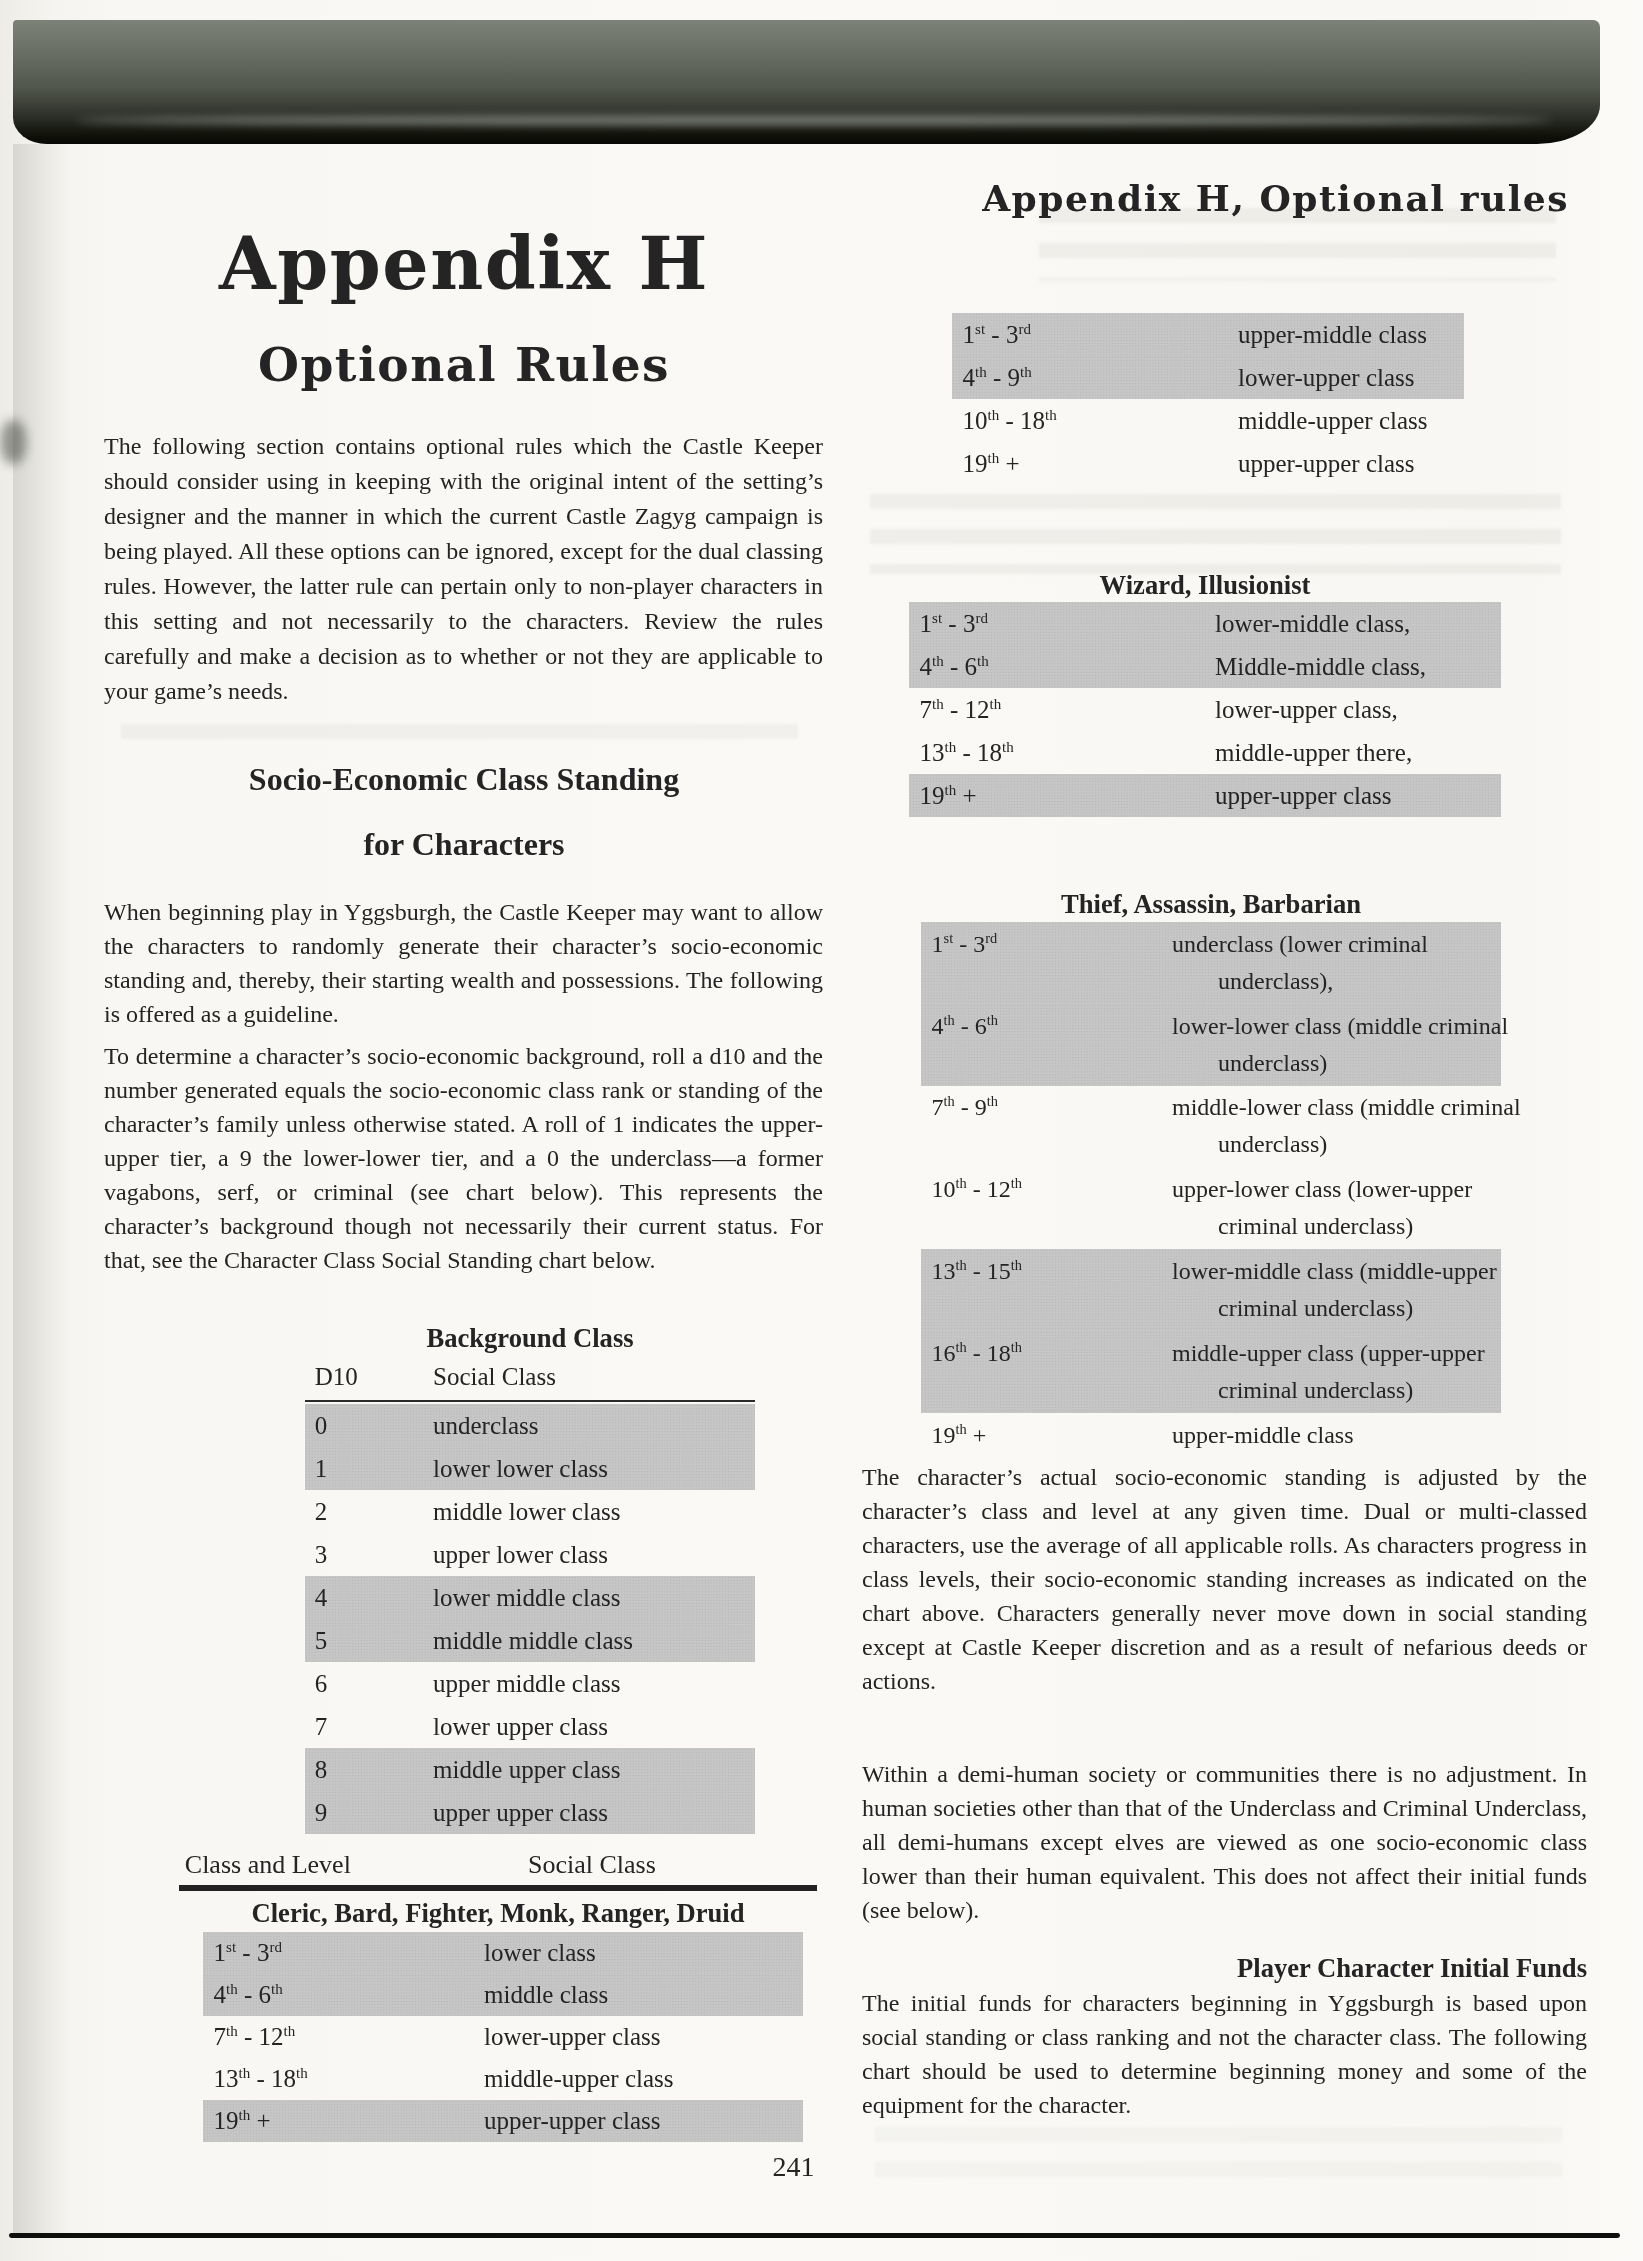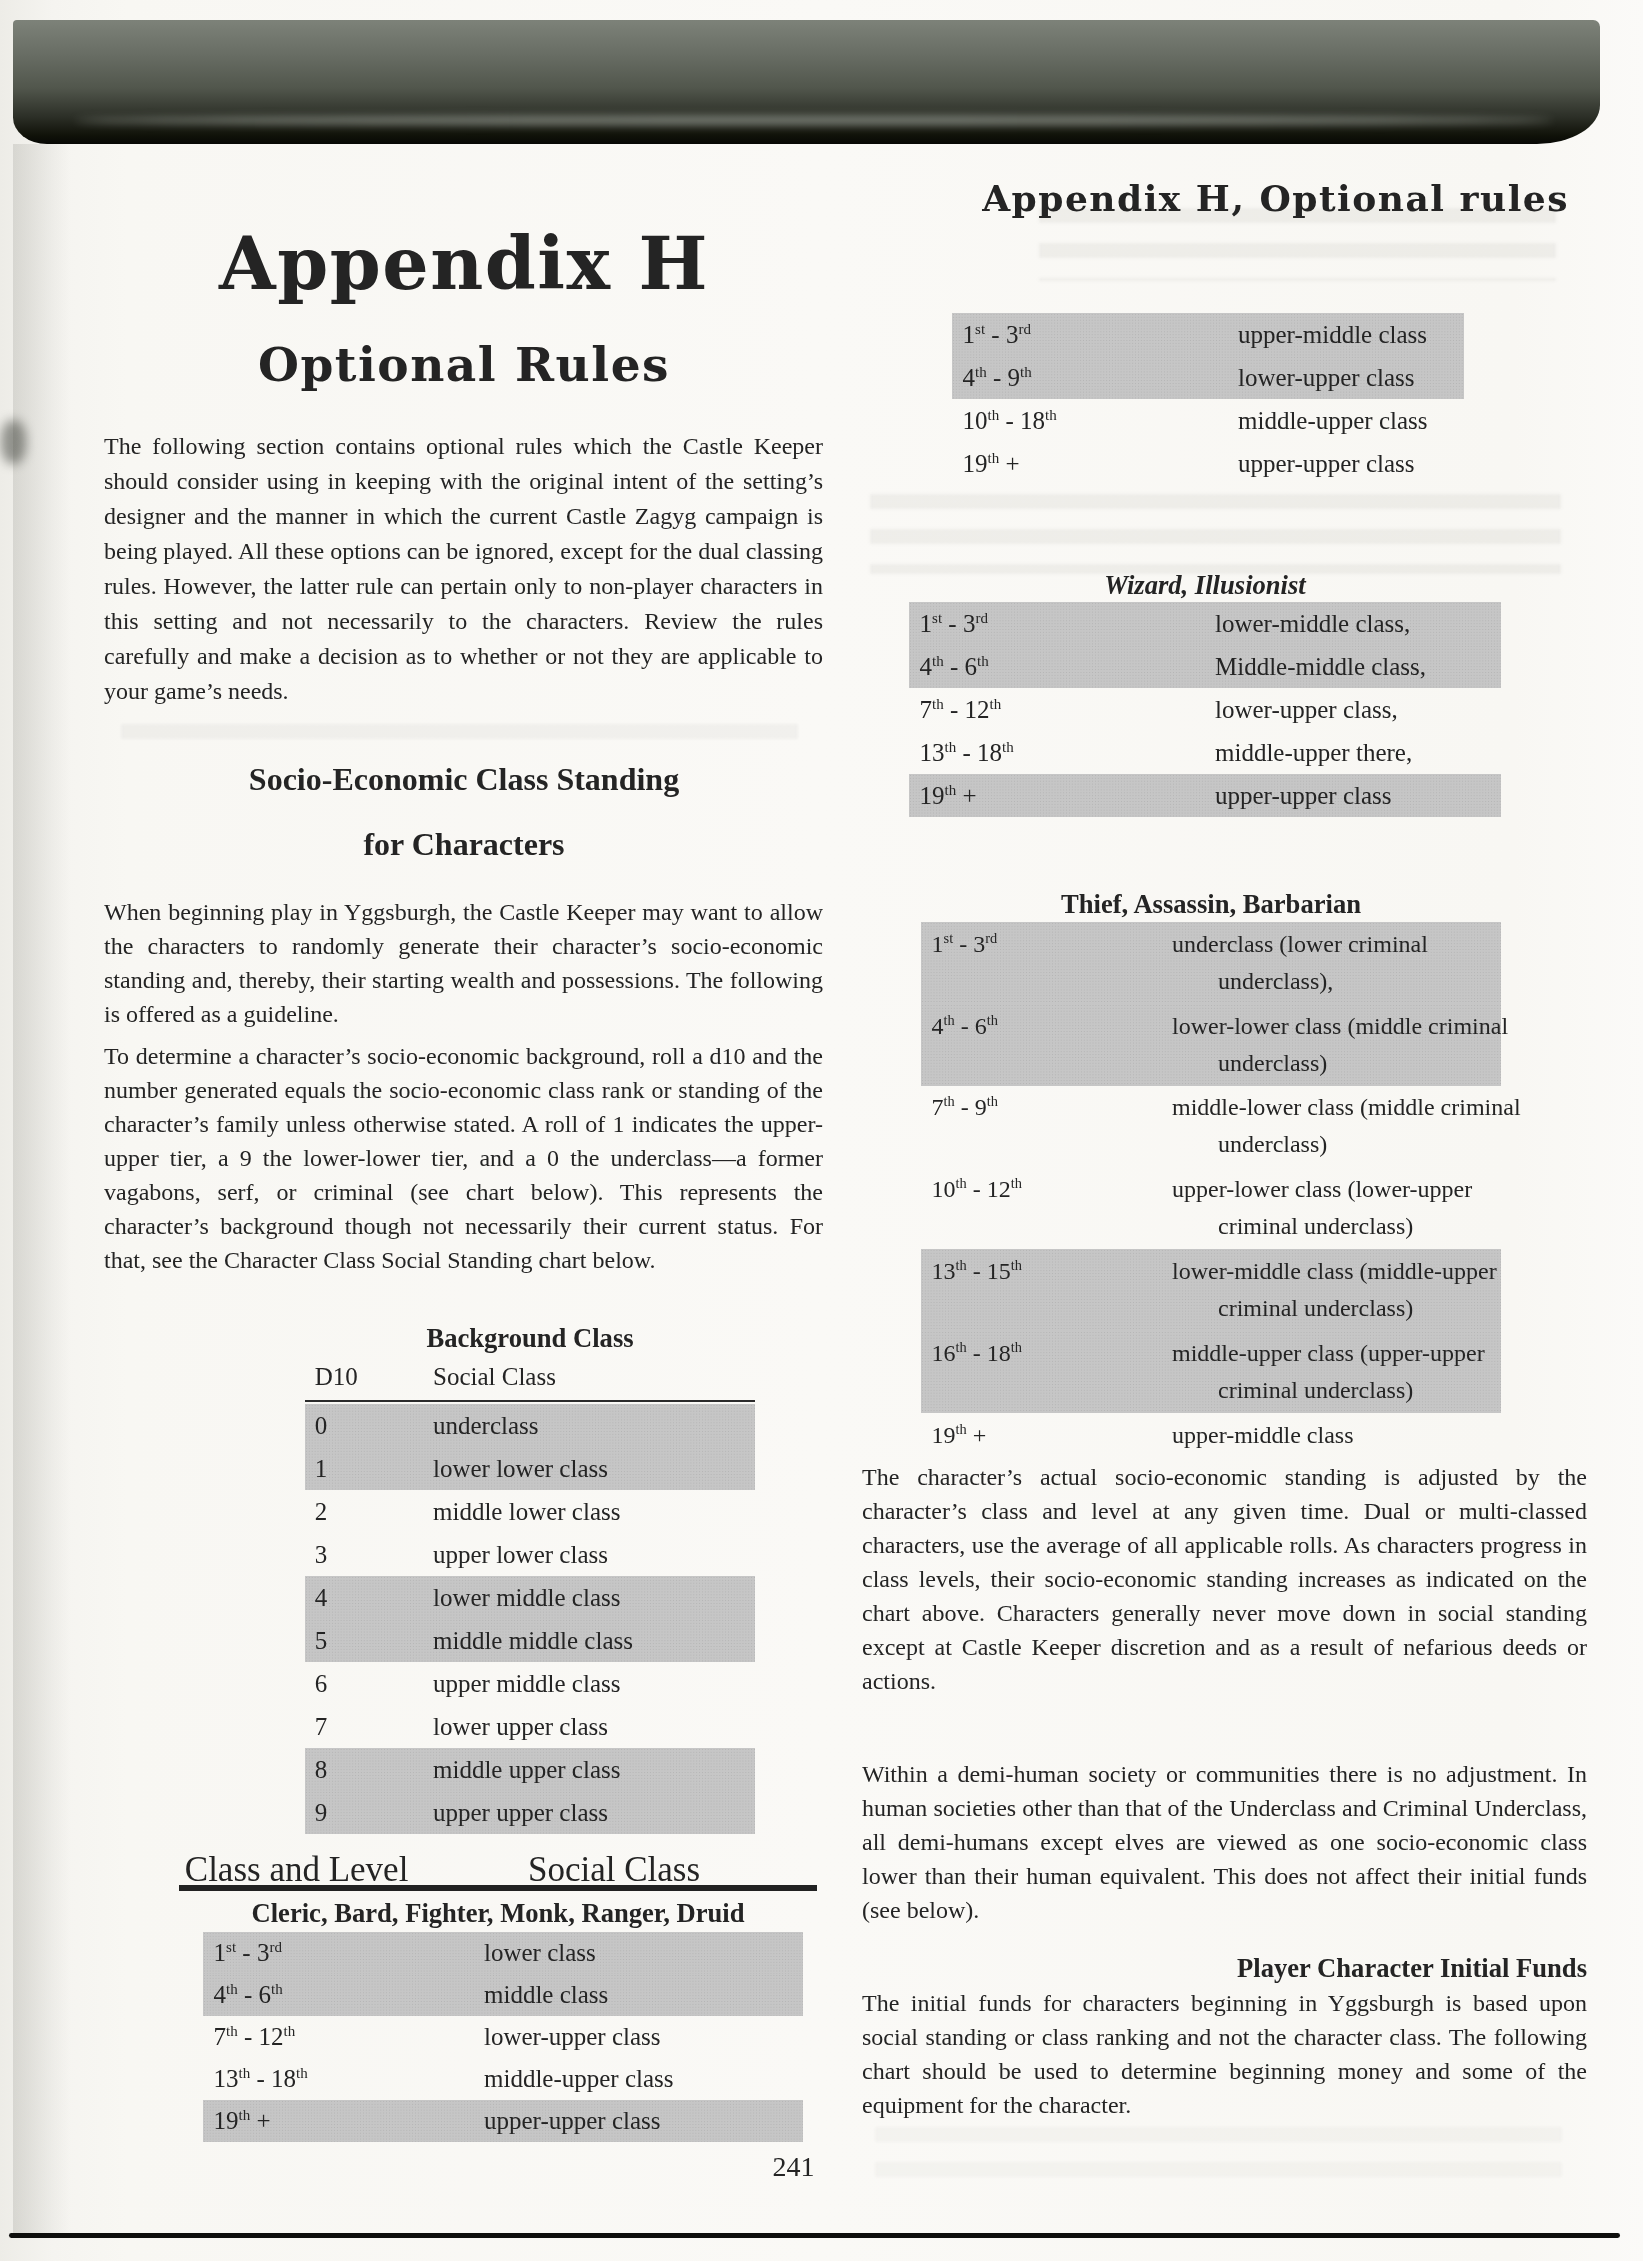--- a/index.html
+++ b/index.html
@@ -68,38 +68,38 @@
   .bg-title{left:305px;top:1323px;width:450px;}
   .bg-head{position:absolute;left:305px;top:1363px;width:450px;height:34px;font-size:25px;}
   .bg-head .c1{position:absolute;left:9.7px;}
   .bg-head .c2{position:absolute;left:128px;}
   .bg-rule{position:absolute;left:305px;top:1400px;width:450px;height:2.4px;background:#2b2b2b;}
   .bg-rows{position:absolute;left:305px;top:1404px;width:450px;}
   .bg-rows .row{position:relative;height:43px;line-height:43px;font-size:25px;}
   .bg-rows .row .f1{position:absolute;left:9.7px;}
   .bg-rows .row .f2{position:absolute;left:128px;}
 
-  .cl-head{position:absolute;left:179px;top:1850px;width:638px;height:34px;font-size:35px;}
+  .cl-head{position:absolute;left:179px;top:1850px;width:638px;height:34px;font-size:26px;}
   .cl-head .c1{position:absolute;left:5.8px;}
   .cl-head .c2{position:absolute;left:349px;}
   .cl-rule{position:absolute;left:179px;top:1885px;width:638px;height:5.8px;
     background:linear-gradient(180deg,#222 0 42%,#f6f5f1 42% 58%,#222 58% 100%);}
   .cl-cleric{left:179px;top:1898px;width:638px;}
   .cl-rows{position:absolute;left:203px;top:1932px;width:600px;}
   .cl-rows .row{position:relative;height:42px;line-height:42px;font-size:25px;}
   .cl-rows .row .f1{position:absolute;left:10.6px;}
   .cl-rows .row .f2{position:absolute;left:281px;font-family:Liberation Serif, serif;}
 
   .kn-title{left:952px;top:281px;width:512px;}
   .kn-rows{position:absolute;left:952px;top:313px;width:512px;}
   .kn-rows .row{position:relative;height:43px;line-height:43px;font-size:25px;}
   .kn-rows .row .f1{position:absolute;left:10.6px;}
   .kn-rows .row .f2{position:absolute;left:286px;}
 
-  .wz-title{left:909px;top:570px;width:592px;font-style:italic;}
+  .wz-title{left:909px;top:570px;width:592px;}
   .wz-rows{position:absolute;left:909px;top:602px;width:592px;}
   .wz-rows .row{position:relative;height:43px;line-height:43px;font-size:25px;}
   .wz-rows .row .f1{position:absolute;left:10.6px;}
   .wz-rows .row .f2{position:absolute;left:306px;}
 
   .th-title{left:921px;top:889px;width:580px;}
   .th-rows{position:absolute;left:921px;top:922px;width:580px;}
   .th-rows .row{position:relative;padding:3.9px 0;font-size:24px;line-height:37px;min-height:37px;}
   .th-rows .row .f1{position:absolute;left:10.6px;top:3.9px;}
   .th-rows .row .f2{display:block;margin-left:251px;width:319px;padding-left:46px;text-indent:-46px;}

